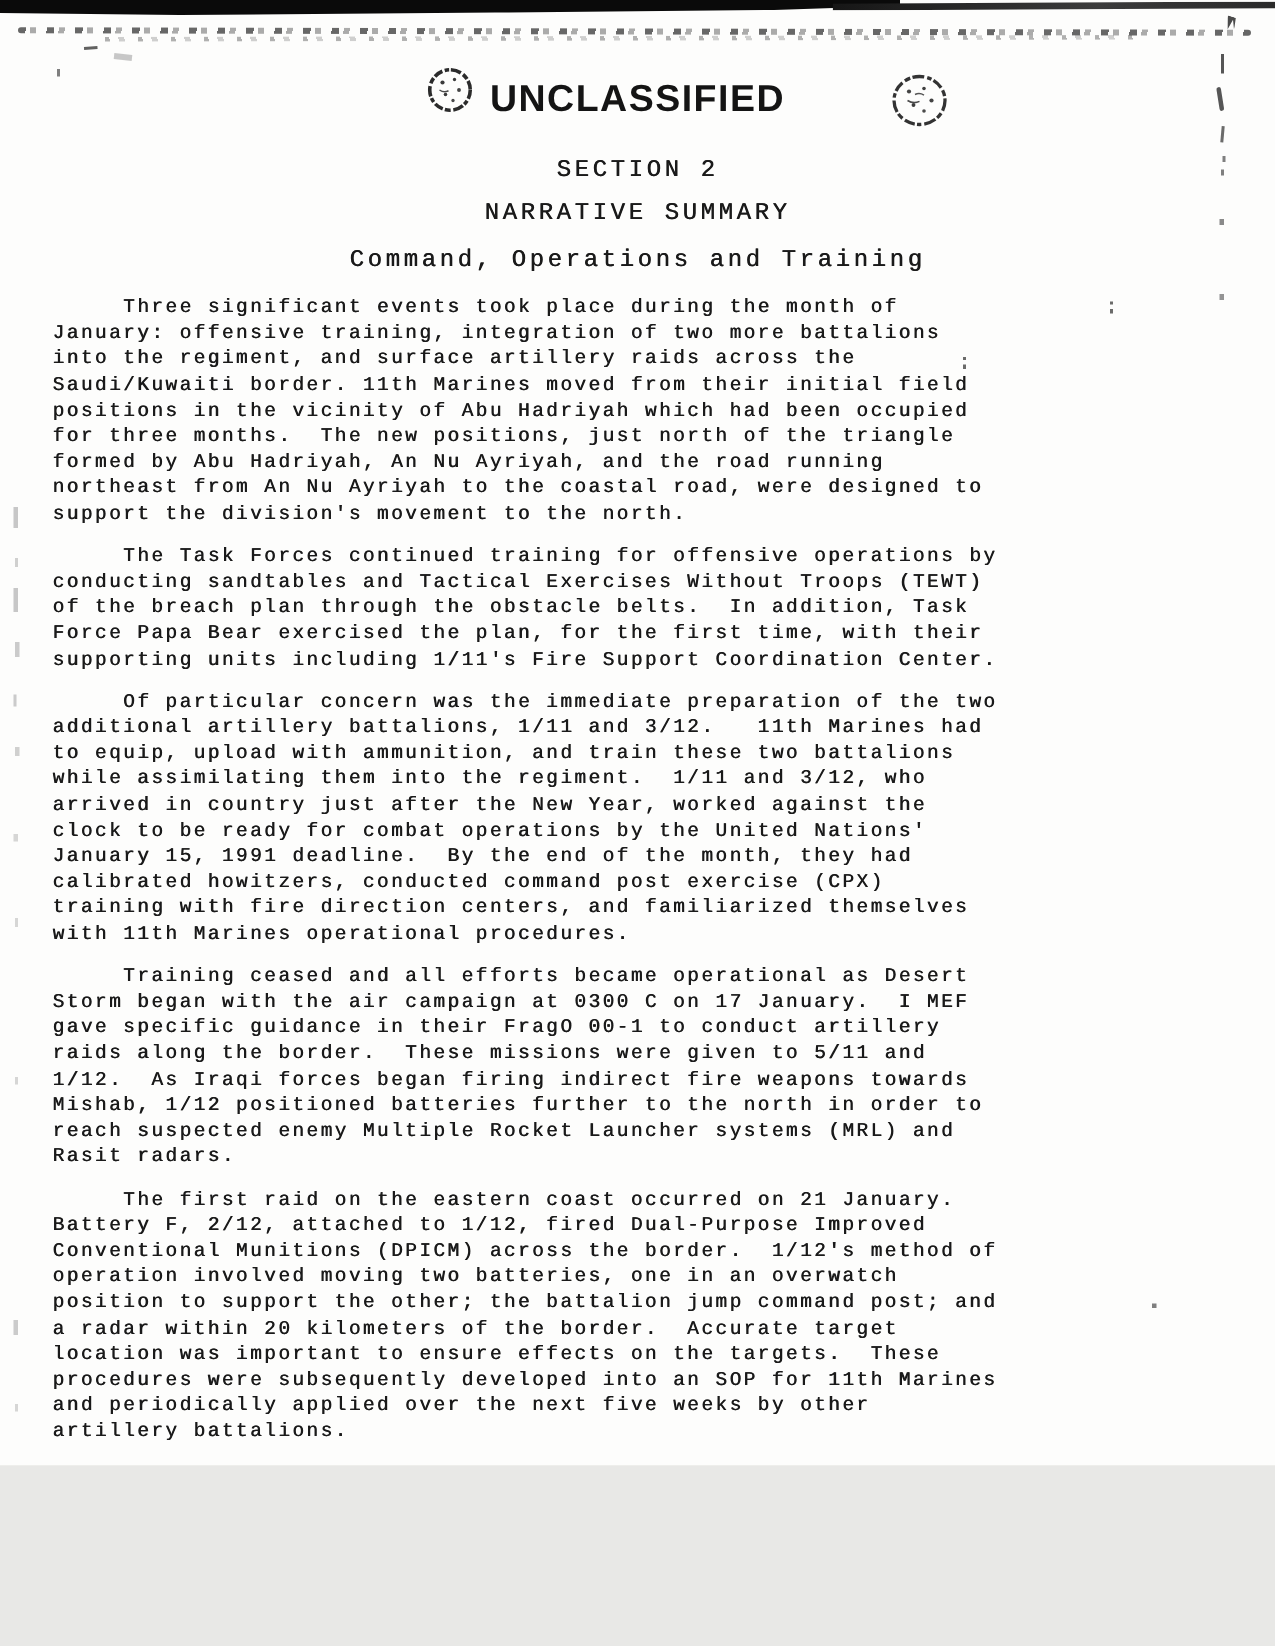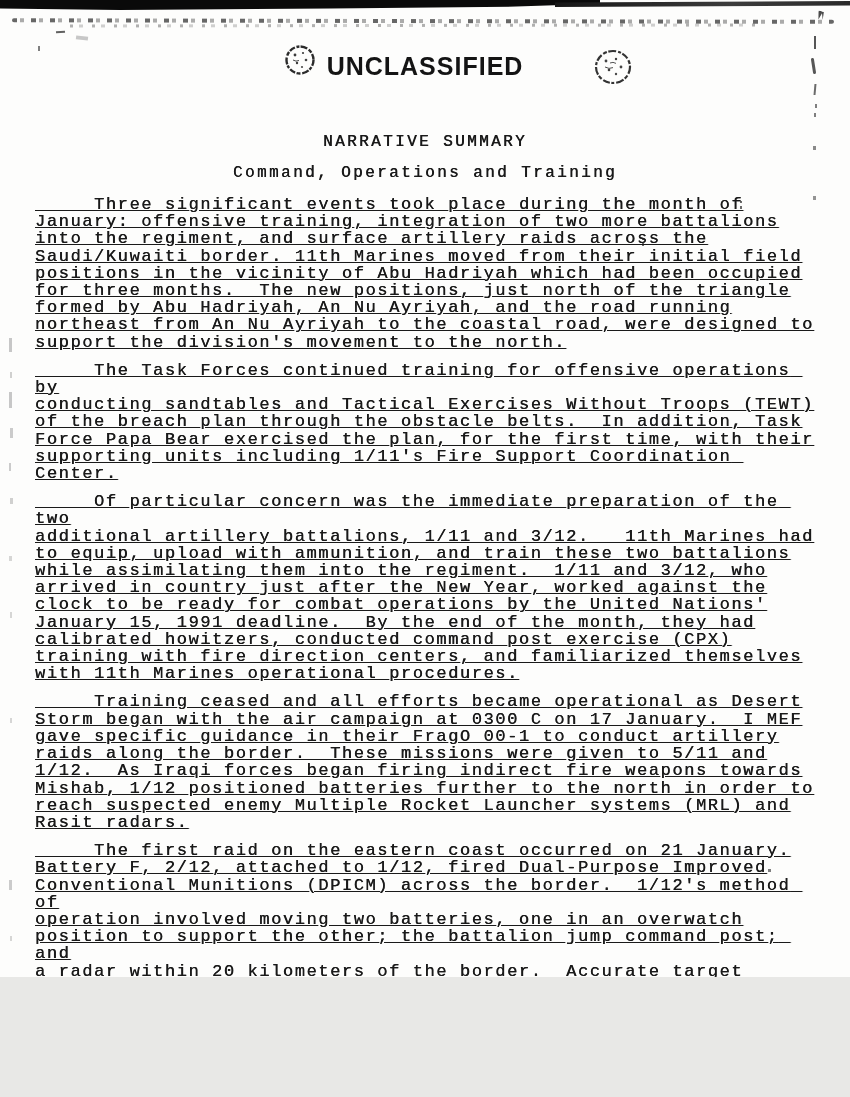--- a/index.html
+++ b/index.html
@@ -52,23 +52,22 @@
     position:absolute;left:0;width:100%;text-align:center;
     font-size:16px;letter-spacing:2.4px;
     text-shadow:.4px 0 0 currentColor;
   }
   .section-heading{top:104px;}
   .doc-title{top:133px;}
   .doc-subtitle{top:164px;}
   
   .body-text{
     position:absolute;left:35px;top:196px;width:786px;
-    font-size:17px;line-height:17.2px;letter-spacing:1.6px;
+    font-size:13px;line-height:17.2px;letter-spacing:1.6px;
     text-shadow:.35px 0 0 currentColor;
-    text-decoration:underline;
   }
   .body-text p{margin:0 0 11px 0;white-space:pre-wrap;}
   
   .enclosure-label{
     position:absolute;left:627px;top:1012px;
     font-size:15px;letter-spacing:1.6px;text-shadow:.35px 0 0 currentColor;
   }
   .classification-bottom{
     position:absolute;left:291px;top:1052px;
     font-family:"Liberation Sans", sans-serif;font-weight:700;
@@ -138,20 +137,21 @@
       <circle cx="24" cy="12" r="1.2" fill="#404040"></circle>
       <circle cx="29" cy="20" r="1.4" fill="#444"></circle>
       <circle cx="17" cy="23" r="1.3" fill="#3c3c3c"></circle>
       <circle cx="24" cy="27" r="1.2" fill="#4a4a4a"></circle>
       <path d="M13 20 q4 2.5 8 .6" stroke="#4a4a4a" stroke-width="1" fill="none"></path>
       <path d="M18 16 q3 -1.5 6 .4" stroke="#555" stroke-width="1" fill="none"></path>
     </svg>
   </span>
 
   <div class="classification-top">UNCLASSIFIED</div>
+  <div class="heading-mono section-heading">SECTION 2</div>
   <div class="heading-mono doc-subtitle">Command, Operations and Training</div>
   <div class="heading-mono doc-title">NARRATIVE SUMMARY</div>
 
   <main class="body-text">
     <p>     Three significant events took place during the month of
 January: offensive training, integration of two more battalions
 into the regiment, and surface artillery raids across the
 Saudi/Kuwaiti border. 11th Marines moved from their initial field
 positions in the vicinity of Abu Hadriyah which had been occupied
 for three months.  The new positions, just north of the triangle

